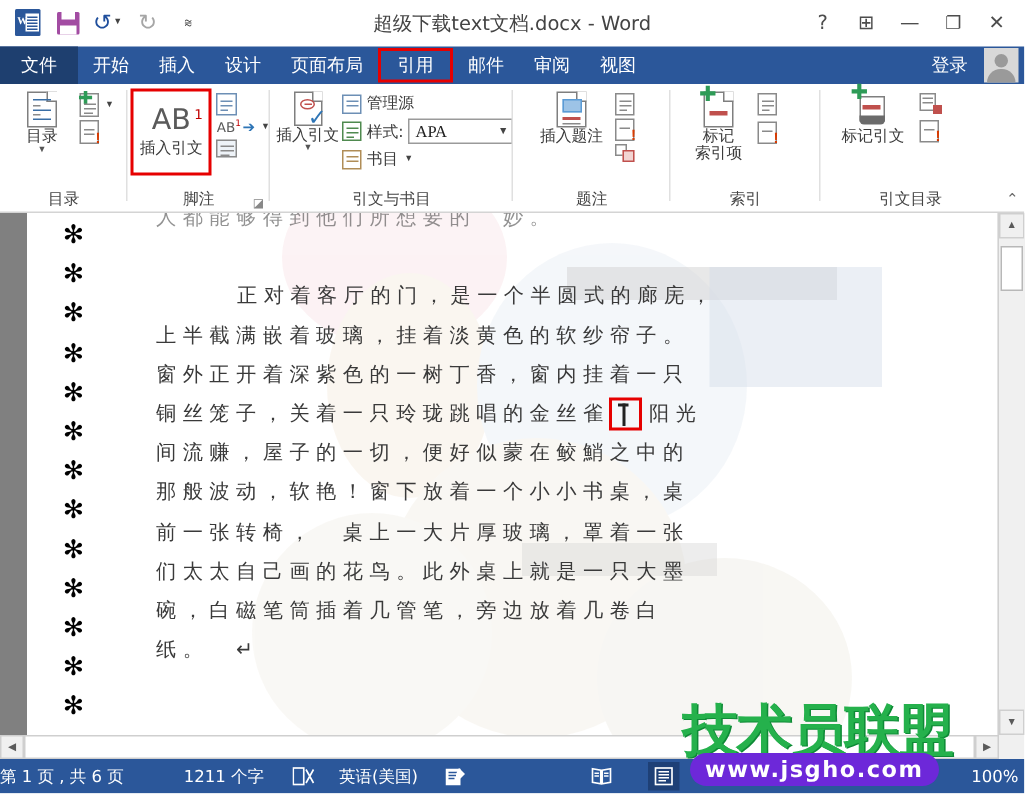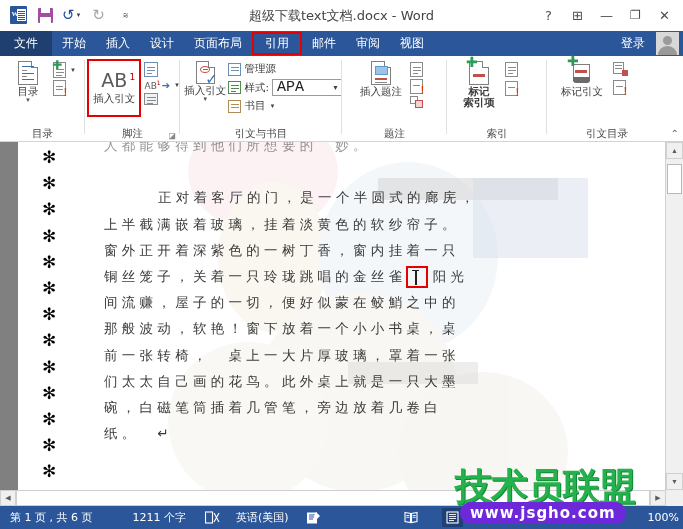--- a/index.html
+++ b/index.html
@@ -77,21 +77,21 @@
   .bang{position:absolute;right:-2px;bottom:-2px;color:#d83b01;font-size:10px;font-weight:bold;line-height:9px;}
   .plusg{position:absolute;left:-2px;top:-3px;color:#2e9b57;font-size:12px;font-weight:bold;line-height:10px;}
 
   .abbtn{width:58px;height:58px;border:2px solid #e60000;box-sizing:border-box;display:flex;
          flex-direction:column;align-items:center;justify-content:center;margin-left:2px;}
   .abtxt{font-size:19px;color:#5a5a5a;font-family:"DejaVu Sans",sans-serif;position:relative;line-height:20px;}
   .abtxt sup{font-size:9px;color:#c00000;position:absolute;top:-3px;right:-8px;}
 
   .styleinput{width:70px;height:17px;border:1px solid #9a9a9a;background:#fff;display:flex;
               align-items:center;justify-content:space-between;padding:0 2px 0 4px;box-sizing:border-box;}
-  .styleinput .v{font-size:15px;color:#222;font-family:Liberation Mono, monospace;}
+  .styleinput .v{font-size:11px;color:#222;font-family:Liberation Serif, serif;}
   .styleinput .c{font-size:7px;color:#444;}
 
   .ribcollapse{position:absolute;right:4px;bottom:2px;font-size:10px;color:#666;cursor:default;}
 
   
   .docarea{position:relative;height:calc(529px - 31px - 25px - 86px - 16px - 23px);
            background:#808080;overflow:hidden;}
   .page{position:absolute;left:18px;top:0;right:17px;bottom:0;background:#fff;overflow:hidden;}
   .marginmarks{position:absolute;left:14px;top:2px;width:34px;font-size:17px;color:#000;
                line-height:26.2px;text-align:center;font-family:"DejaVu Sans",sans-serif;}
@@ -360,21 +360,21 @@
     </div>
 
     <div class="rgroup" style="left:447px;width:100px;">
       <div class="rgbody">
         <div class="bigbtn" style="margin-left:8px;width:48px;">
           <div class="docico">
             <div class="fold"></div>
             <div class="plusg" style="font-size:14px;left:-4px;top:-5px;">✚</div>
             <div class="ln" style="top:12px;width:12px;background:#c0504d;height:2.5px;"></div>
           </div>
-          <div class="lbl" style="white-space:pre-line;font-weight:bold;">标记
+          <div class="lbl" style="white-space:pre-line;">标记
 索引项</div>
         </div>
         <div class="smallcol" style="margin-left:2px;gap:4px;">
           <div class="smallrow">
             <div class="sdoc" style="width:13px;height:15px;">
               <div class="sl" style="top:4px;width:8px;"></div>
               <div class="sl" style="top:7px;width:8px;"></div>
               <div class="sl" style="top:10px;width:5px;"></div>
             </div>
           </div>
@@ -480,21 +480,21 @@
     </div>
   </div>
 
   <div class="hscrollrow">
     <div class="hs-btn" style="left:0;">◀</div>
     <div class="hs-track"></div>
     <div class="hs-btn" style="right:17px;">▶</div>
   </div>
 
   <div class="status">
-    <div class="st" style="margin-left:10px;">第 1 页 , 共 6 页</div>
+    <div class="st" style="">第 1 页 , 共 6 页</div>
     <div class="st" style="margin-left:40px;">1211 个字</div>
     <div class="sticon" style="margin-left:18px;width:18px;">
       <svg width="15" height="13" viewBox="0 0 15 13" aria-hidden="true">
         <rect x="0.5" y="1" width="7" height="11" fill="none" stroke="#ffffff" stroke-width="1.1"></rect>
         <path d="M9 2 L14 11 M14 2 L9 11" stroke="#ffffff" stroke-width="1.1" fill="none"></path>
       </svg>
     </div>
     <div class="st" style="margin-left:14px;">英语(美国)</div>
     <div class="sticon" style="margin-left:16px;width:18px;">
       <svg width="14" height="13" viewBox="0 0 14 13" aria-hidden="true">

